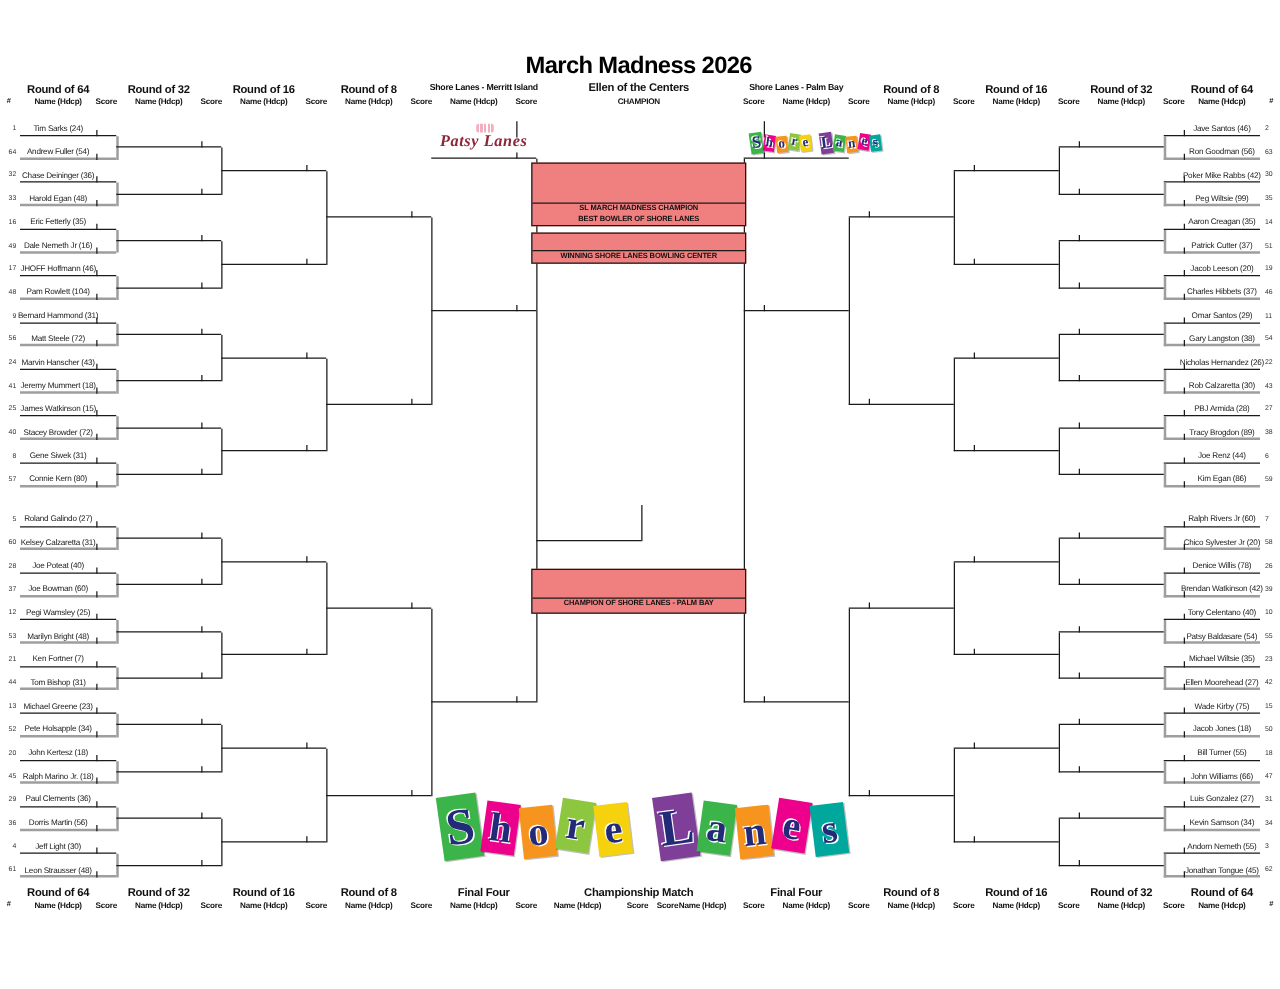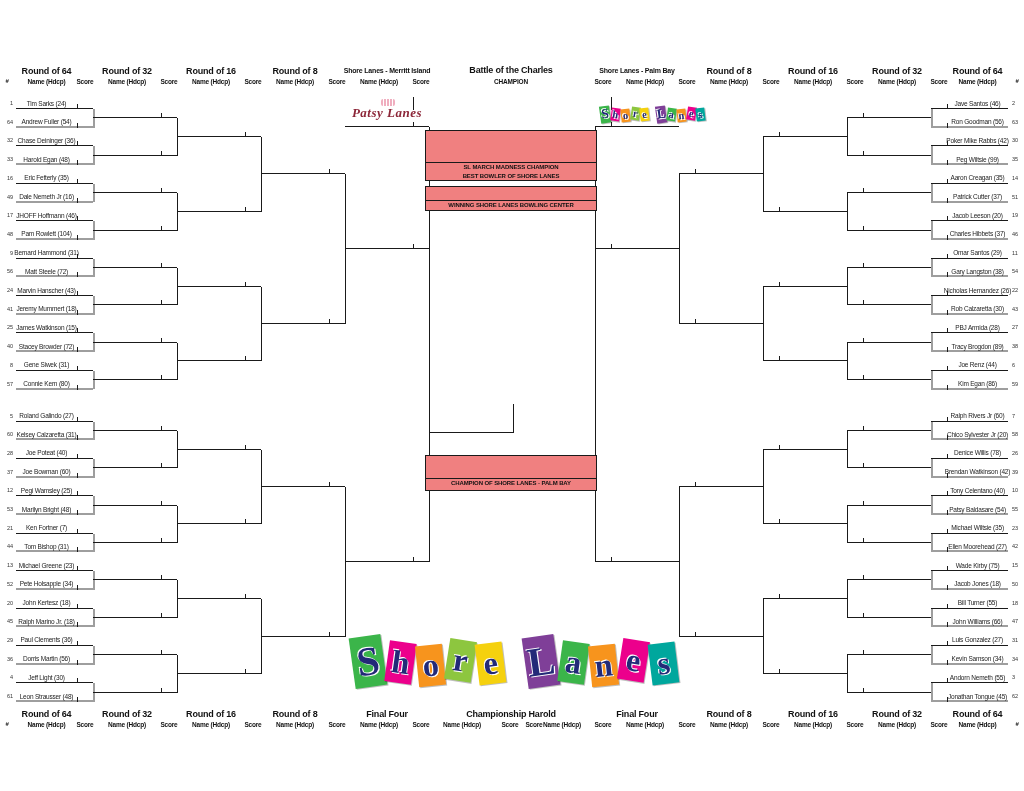--- a/index.html
+++ b/index.html
@@ -10,20 +10,21 @@
   .title{position:absolute;left:511px;top:42px;transform:translateX(-50%);
          font-weight:bold;font-size:19px;letter-spacing:-0.5px;color:#000;}
   .tile{display:inline-flex;align-items:center;justify-content:center;
         font-family:"Liberation Serif",serif;font-weight:bold;
         box-shadow:1px 1px 0 rgba(0,0,0,.25);}
 </style>
 </head>
 <body>
 
 <div id="sheet">
+  <div class="title">March Madness 2026</div>
 <div class="abs" style="left: 16px; top: 108px; width: 77px; height: 1px; background: rgb(26, 26, 26);"></div>
     <div class="abs" style="left: 77px; top: 104px; width: 1px; height: 5px; background: rgb(26, 26, 26);"></div>
     <div class="abs" style="left: 93px; top: 109px; width: 2px; height: 18.7px; background: rgb(158, 158, 158);"></div>
     <div class="lbl" style="left: 46.5px; top: 99.5px; font-size: 6.5px; font-weight: normal; color: rgb(34, 34, 34); letter-spacing: -0.2px;">Tim Sarks (24)</div>
     <div class="abs" style="left: 1px; top: 100px; width: 12px; font-size: 5.5px; color: rgb(51, 51, 51); text-align: right;">1</div>
     <div class="abs" style="left: 16px; top: 125.7px; width: 77px; height: 2px; background: rgb(158, 158, 158);"></div>
     <div class="abs" style="left: 77px; top: 122.7px; width: 1px; height: 5px; background: rgb(26, 26, 26);"></div>
     <div class="lbl" style="left: 46.5px; top: 118.2px; font-size: 6.5px; font-weight: normal; color: rgb(34, 34, 34); letter-spacing: -0.2px;">Andrew Fuller (54)</div>
     <div class="abs" style="left: 1px; top: 118.7px; width: 12px; font-size: 5.5px; color: rgb(51, 51, 51); text-align: right;">64</div>
     <div class="abs" style="left: 16px; top: 145.4px; width: 77px; height: 1px; background: rgb(26, 26, 26);"></div>
@@ -518,25 +519,25 @@
     <div class="lbl" style="left: 729px; top: 721px; font-size: 6.5px; font-weight: bold; color: rgb(17, 17, 17); letter-spacing: -0.2px;">Name (Hdcp)</div>
     <div class="lbl" style="left: 687px; top: 721px; font-size: 6.5px; font-weight: bold; color: rgb(17, 17, 17); letter-spacing: -0.2px;">Score</div>
     <div class="lbl" style="left: 7px; top: 721px; font-size: 6px; font-weight: bold; color: rgb(17, 17, 17); letter-spacing: -0.2px;">#</div>
     <div class="lbl" style="left: 1017px; top: 721px; font-size: 6px; font-weight: bold; color: rgb(17, 17, 17); letter-spacing: -0.2px;">#</div>
     <div class="lbl" style="left: 379px; top: 721px; font-size: 6.5px; font-weight: bold; color: rgb(17, 17, 17); letter-spacing: -0.2px;">Name (Hdcp)</div>
     <div class="lbl" style="left: 421px; top: 721px; font-size: 6.5px; font-weight: bold; color: rgb(17, 17, 17); letter-spacing: -0.2px;">Score</div>
     <div class="lbl" style="left: 603px; top: 721px; font-size: 6.5px; font-weight: bold; color: rgb(17, 17, 17); letter-spacing: -0.2px;">Score</div>
     <div class="lbl" style="left: 645px; top: 721px; font-size: 6.5px; font-weight: bold; color: rgb(17, 17, 17); letter-spacing: -0.2px;">Name (Hdcp)</div>
     <div class="lbl" style="left: 387px; top: 67px; font-size: 7px; font-weight: bold; color: rgb(17, 17, 17); letter-spacing: -0.2px;">Shore Lanes - Merritt Island</div>
     <div class="lbl" style="left: 637px; top: 67px; font-size: 7px; font-weight: bold; color: rgb(17, 17, 17); letter-spacing: -0.2px;">Shore Lanes - Palm Bay</div>
-    <div class="lbl" style="left: 511px; top: 65px; font-size: 9px; font-weight: bold; color: rgb(17, 17, 17); letter-spacing: -0.2px;">Battle of the Charles</div>
+    <div class="lbl" style="left: 511px; top: 65px; font-size: 9px; font-weight: bold; color: rgb(17, 17, 17); letter-spacing: -0.2px;">Ellen of the Centers</div>
     <div class="lbl" style="left: 511px; top: 78px; font-size: 6.5px; font-weight: bold; color: rgb(17, 17, 17); letter-spacing: -0.2px;">CHAMPION</div>
     <div class="lbl" style="left: 387px; top: 709px; font-size: 9px; font-weight: bold; color: rgb(17, 17, 17); letter-spacing: -0.2px;">Final Four</div>
     <div class="lbl" style="left: 637px; top: 709px; font-size: 9px; font-weight: bold; color: rgb(17, 17, 17); letter-spacing: -0.2px;">Final Four</div>
-    <div class="lbl" style="left: 511px; top: 709px; font-size: 9px; font-weight: bold; color: rgb(17, 17, 17); letter-spacing: -0.2px;">Championship Harold</div>
+    <div class="lbl" style="left: 511px; top: 709px; font-size: 9px; font-weight: bold; color: rgb(17, 17, 17); letter-spacing: -0.2px;">Championship Match</div>
     <div class="lbl" style="left: 462px; top: 721px; font-size: 6.5px; font-weight: bold; color: rgb(17, 17, 17); letter-spacing: -0.2px;">Name (Hdcp)</div>
     <div class="lbl" style="left: 510px; top: 721px; font-size: 6.5px; font-weight: bold; color: rgb(17, 17, 17); letter-spacing: -0.2px;">Score</div>
     <div class="lbl" style="left: 534px; top: 721px; font-size: 6.5px; font-weight: bold; color: rgb(17, 17, 17); letter-spacing: -0.2px;">Score</div>
     <div class="lbl" style="left: 562px; top: 721px; font-size: 6.5px; font-weight: bold; color: rgb(17, 17, 17); letter-spacing: -0.2px;">Name (Hdcp)</div>
     <div class="abs" style="left: 425px; top: 130px; width: 172px; height: 51px; background: rgb(240, 128, 128); border: 1px solid rgb(26, 26, 26); box-sizing: border-box;">
       <div style="position: absolute; left: 0px; top: 31px; width: 100%; height: 1px; background: rgb(26, 26, 26);"></div>
       <div style="position: absolute; left: 0px; top: 33px; width: 100%; text-align: center; font-size: 6px; font-weight: bold; color: rgb(17, 17, 17); letter-spacing: -0.1px;">SL MARCH MADNESS CHAMPION</div>
       <div style="position: absolute; left: 0px; top: 42px; width: 100%; text-align: center; font-size: 6px; font-weight: bold; color: rgb(17, 17, 17); letter-spacing: -0.1px;">BEST BOWLER OF SHORE LANES</div>
     </div>
     <div class="abs" style="left: 425px; top: 186px; width: 172px; height: 25px; background: rgb(240, 128, 128); border: 1px solid rgb(26, 26, 26); box-sizing: border-box;">

